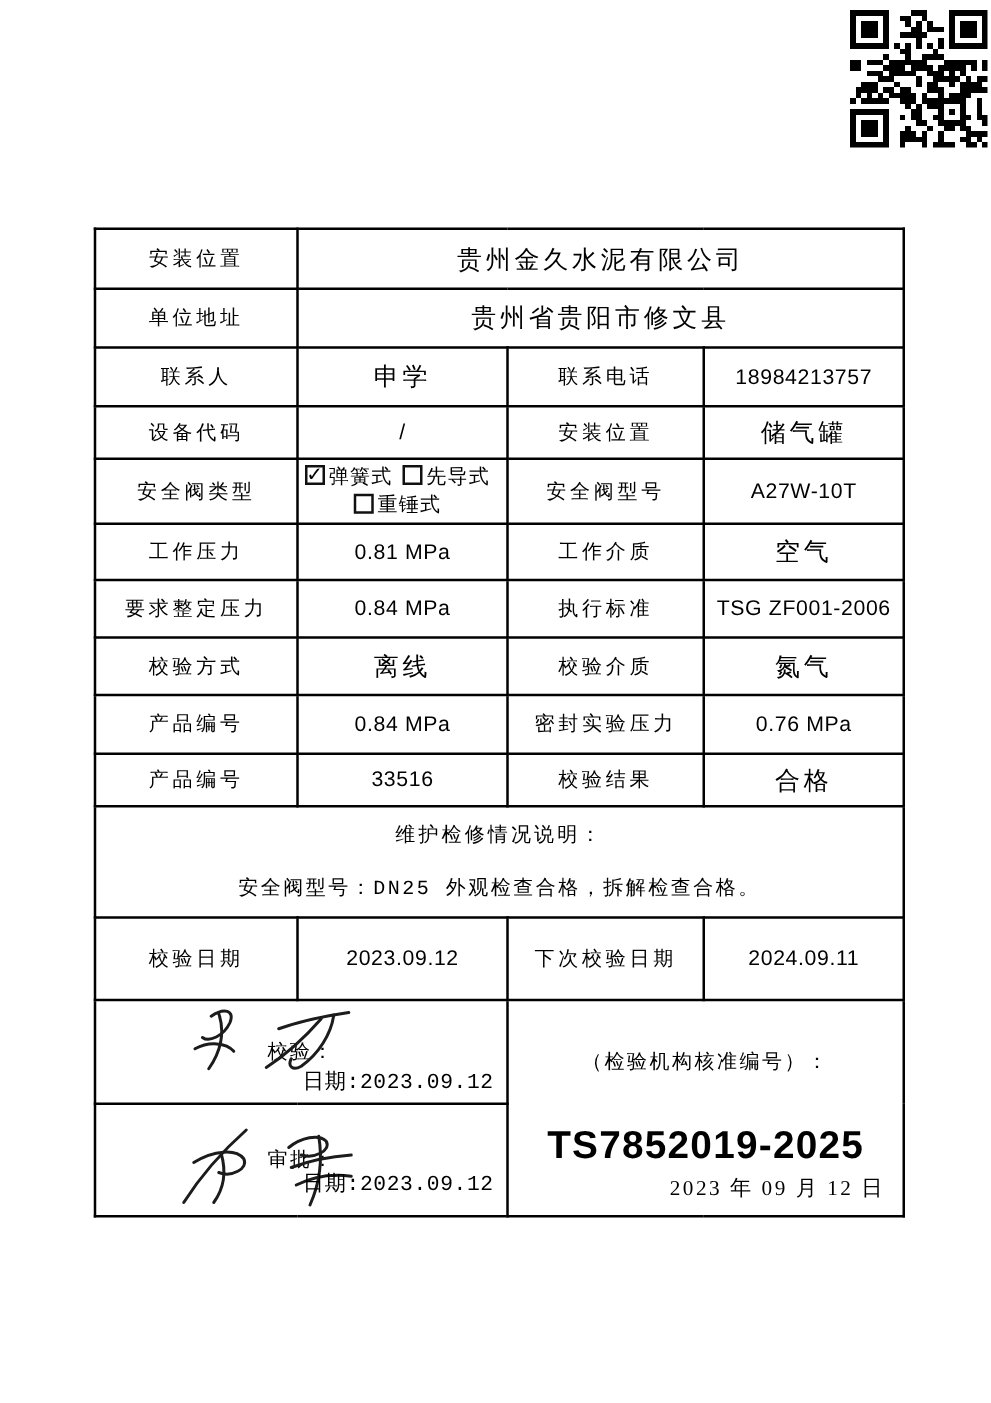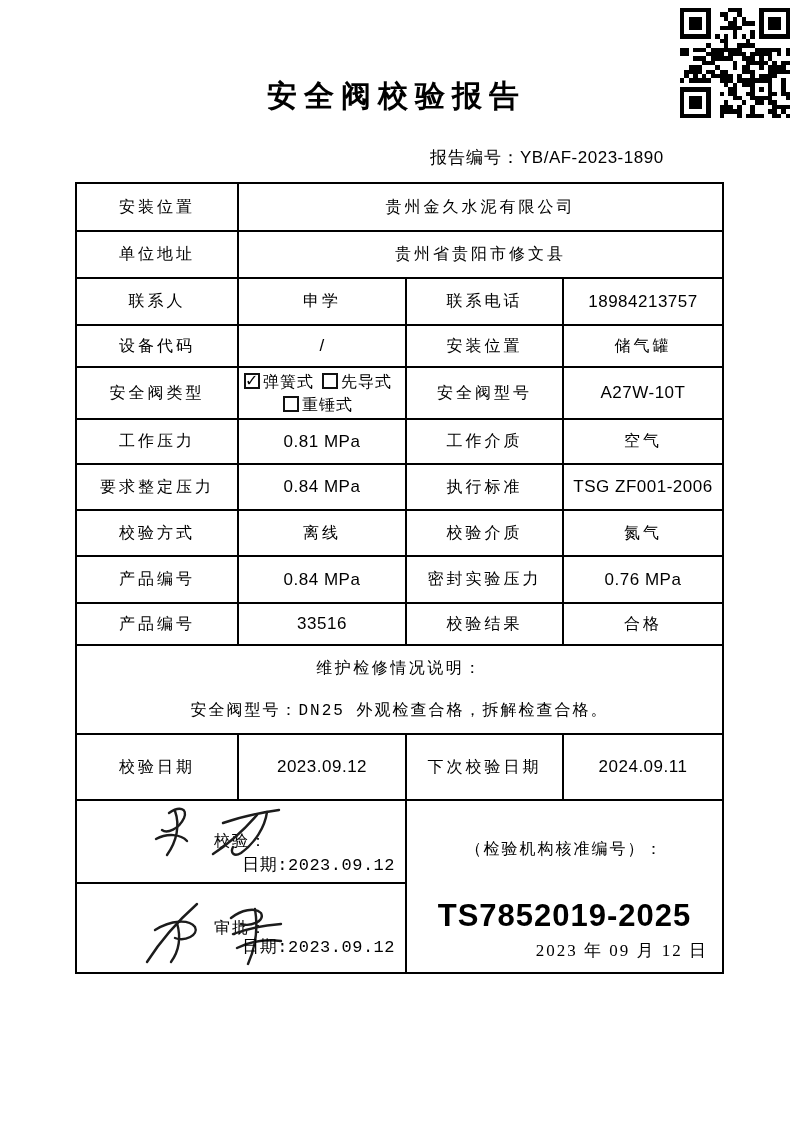--- a/index.html
+++ b/index.html
@@ -26,21 +26,21 @@
   }
   table.report td {
     border:2px solid #000; text-align:center; vertical-align:middle;
     padding:0; overflow:hidden;
   }
   tr.r1{height:48px} tr.r2{height:47px} tr.r3{height:47px} tr.r4{height:42px}
   tr.r5{height:52px} tr.r6{height:45px} tr.r7{height:46px} tr.r8{height:46px}
   tr.r9{height:47px} tr.r10{height:42px} tr.r11{height:89px} tr.r12{height:66px}
   tr.r13{height:83px} tr.r14{height:90px}
   .lbl { font-size:16px; letter-spacing:3px; }
-  .cn  { font-size:16px; letter-spacing:3px; }
+  .cn  { font-size:20px; letter-spacing:3px; }
   .num { font-family:"Liberation Sans", sans-serif; font-size:17px; letter-spacing:0.5px; }
   
   td.cbcell { text-align:left; padding:2px 2px 2px 6px; font-size:16px; letter-spacing:1px; line-height:23px; }
   .cb {
     display:inline-block; width:12px; height:12px; border:2px solid #111;
     vertical-align:-2px; position:relative; margin-right:3px; background:#fff;
   }
   .cb .tick {
     display:none; position:absolute; left:-1px; top:-6px;
     font-family:"DejaVu Sans", sans-serif; font-size:16px; font-weight:bold; letter-spacing:0;
@@ -389,25 +389,21 @@
         <rect x="13" y="24" width="1" height="1"></rect>
         <rect x="15" y="24" width="1" height="1"></rect>
         <rect x="16" y="24" width="1" height="1"></rect>
         <rect x="17" y="24" width="1" height="1"></rect>
         <rect x="18" y="24" width="1" height="1"></rect>
         <rect x="21" y="24" width="1" height="1"></rect>
         <rect x="22" y="24" width="1" height="1"></rect>
         <rect x="24" y="24" width="1" height="1"></rect>
       </svg></div>
 
-  <div id="title">安全阀校验报告</div>
-
-  <div id="report-no">
-    <span>报告编号：</span><span class="num">YB/AF-2023-1890</span>
-  </div>
+
 
   <table class="report">
     <colgroup>
         <col style="width:162px">
         <col style="width:168px">
         <col style="width:157px">
         <col style="width:160px">
       </colgroup>
 
     <tbody>

